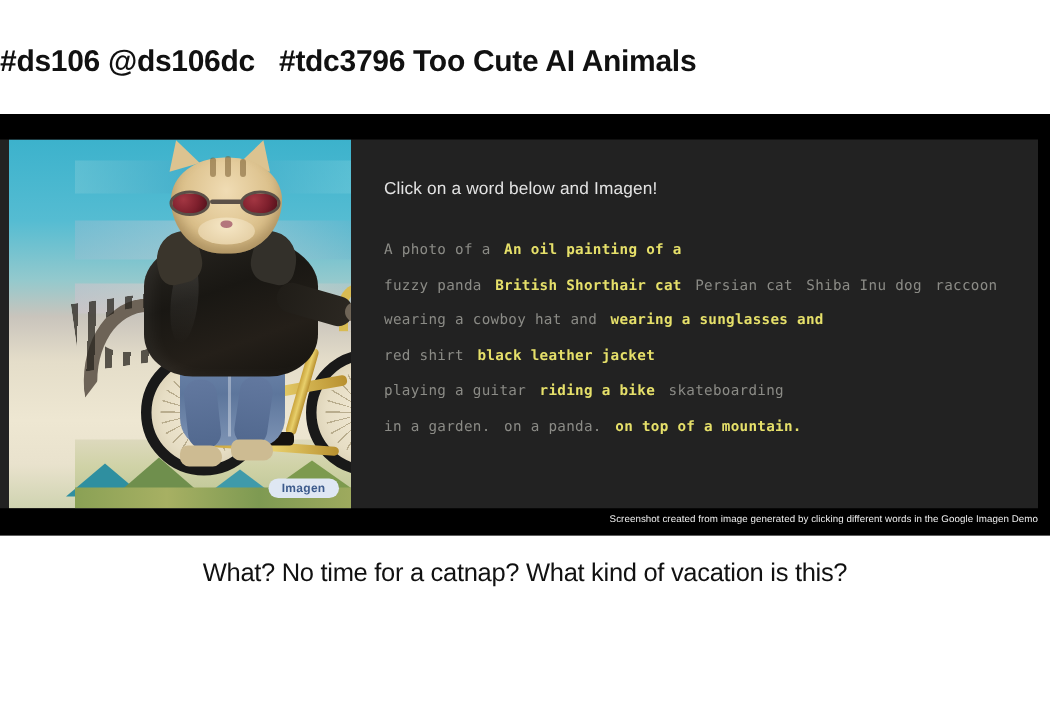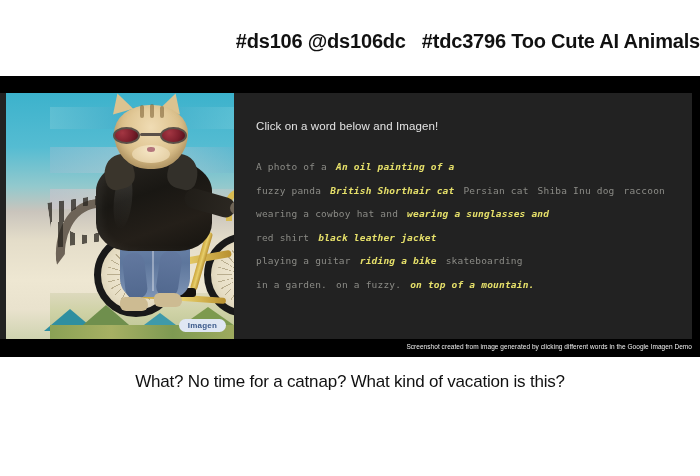--- a/index.html
+++ b/index.html
@@ -15,21 +15,21 @@
     font-family: "Liberation Sans", sans-serif;
     -webkit-font-smoothing: antialiased;
   }
 
   
   .slide-title {
     position: absolute;
     top: 30px;
     left: 0;
     width: 700px;
-    text-align: right;
+    text-align: left;
     font-size: 20px;
     font-weight: bold;
     color: #111111;
     letter-spacing: -0.2px;
     white-space: pre;
   }
 
   
   .shot {
     position: absolute;
@@ -185,21 +185,21 @@
 
   
   .controls{position:absolute;left:250px;top:0;width:442px;height:246px;}
   .prompt-hint{position:absolute;left:6px;top:27px;font-size:11.5px;color:#e3e3e3;
     font-family:"Liberation Sans",sans-serif;letter-spacing:.1px;}
   .word-rows{position:absolute;left:6px;top:60px;width:436px;}
   .word-row{height:23.5px;white-space:nowrap;line-height:23.5px;}
   .word{font-family:"DejaVu Sans Mono","Liberation Mono",monospace;font-size:9.5px;
     letter-spacing:.2px;margin-right:9px;}
   .word.off{color:#8b8b86;}
-  .word.on{color:#e6e06a;font-weight:bold;font-style:italic;}
+  .word.on{color:#e6e06a;font-weight:bold;}
 
   
   .source-bar{position:absolute;left:0;bottom:0;width:700px;height:18px;background:#000000;}
   .source-text{position:absolute;right:8px;top:4px;font-size:6.5px;color:#efefef;
     font-family:"Liberation Sans",sans-serif;letter-spacing:.05px;white-space:nowrap;}
 
   
   .bottom-caption{position:absolute;top:372px;left:0;width:700px;text-align:center;
     font-size:17px;font-weight:normal;color:#111111;letter-spacing:-0.2px;}
 </style>
@@ -282,21 +282,21 @@
     </div>
 
     <div class="controls">
       <div class="prompt-hint">Click on a word below and Imagen!</div>
       <div class="word-rows">
           <div class="word-row"><span class="word off">A photo of a</span><span class="word on">An oil painting of a</span></div>
           <div class="word-row"><span class="word off">fuzzy panda</span><span class="word on">British Shorthair cat</span><span class="word off">Persian cat</span><span class="word off">Shiba Inu dog</span><span class="word off">raccoon</span></div>
           <div class="word-row"><span class="word off">wearing a cowboy hat and</span><span class="word on">wearing a sunglasses and</span></div>
           <div class="word-row"><span class="word off">red shirt</span><span class="word on">black leather jacket</span></div>
           <div class="word-row"><span class="word off">playing a guitar</span><span class="word on">riding a bike</span><span class="word off">skateboarding</span></div>
-          <div class="word-row"><span class="word off">in a garden.</span><span class="word off">on a fuzzy.</span><span class="word on">on top of a mountain.</span></div>
+          <div class="word-row"><span class="word off">in a garden.</span><span class="word off">on a panda.</span><span class="word on">on top of a mountain.</span></div>
         </div>
     </div>
 
   </div>
 
   <div class="source-bar">
     <div class="source-text">Screenshot created from image generated by clicking different words in the Google Imagen Demo</div>
   </div>
 </div>
 

